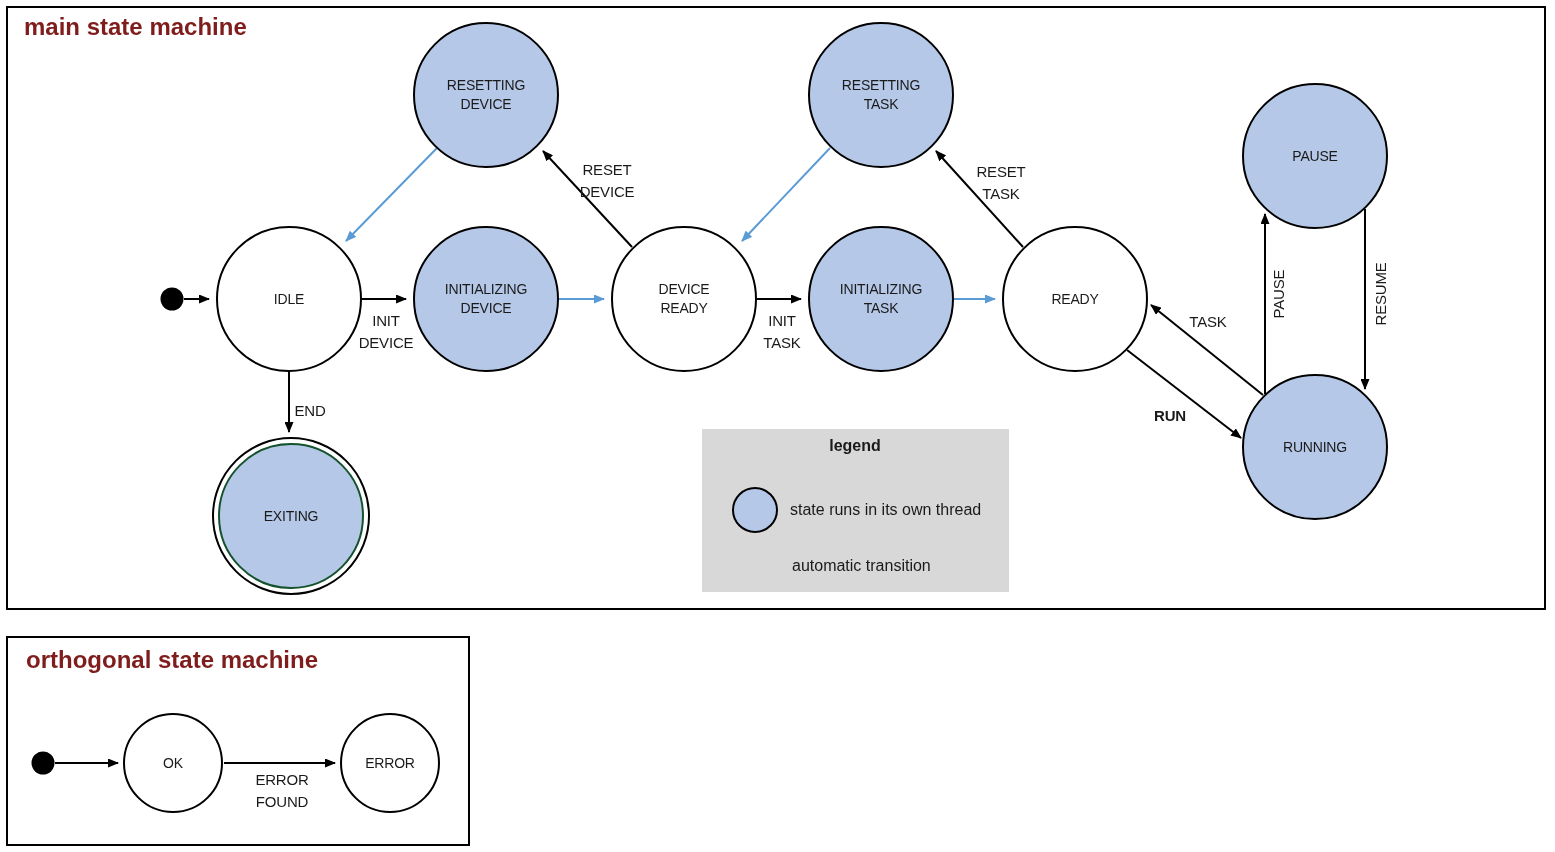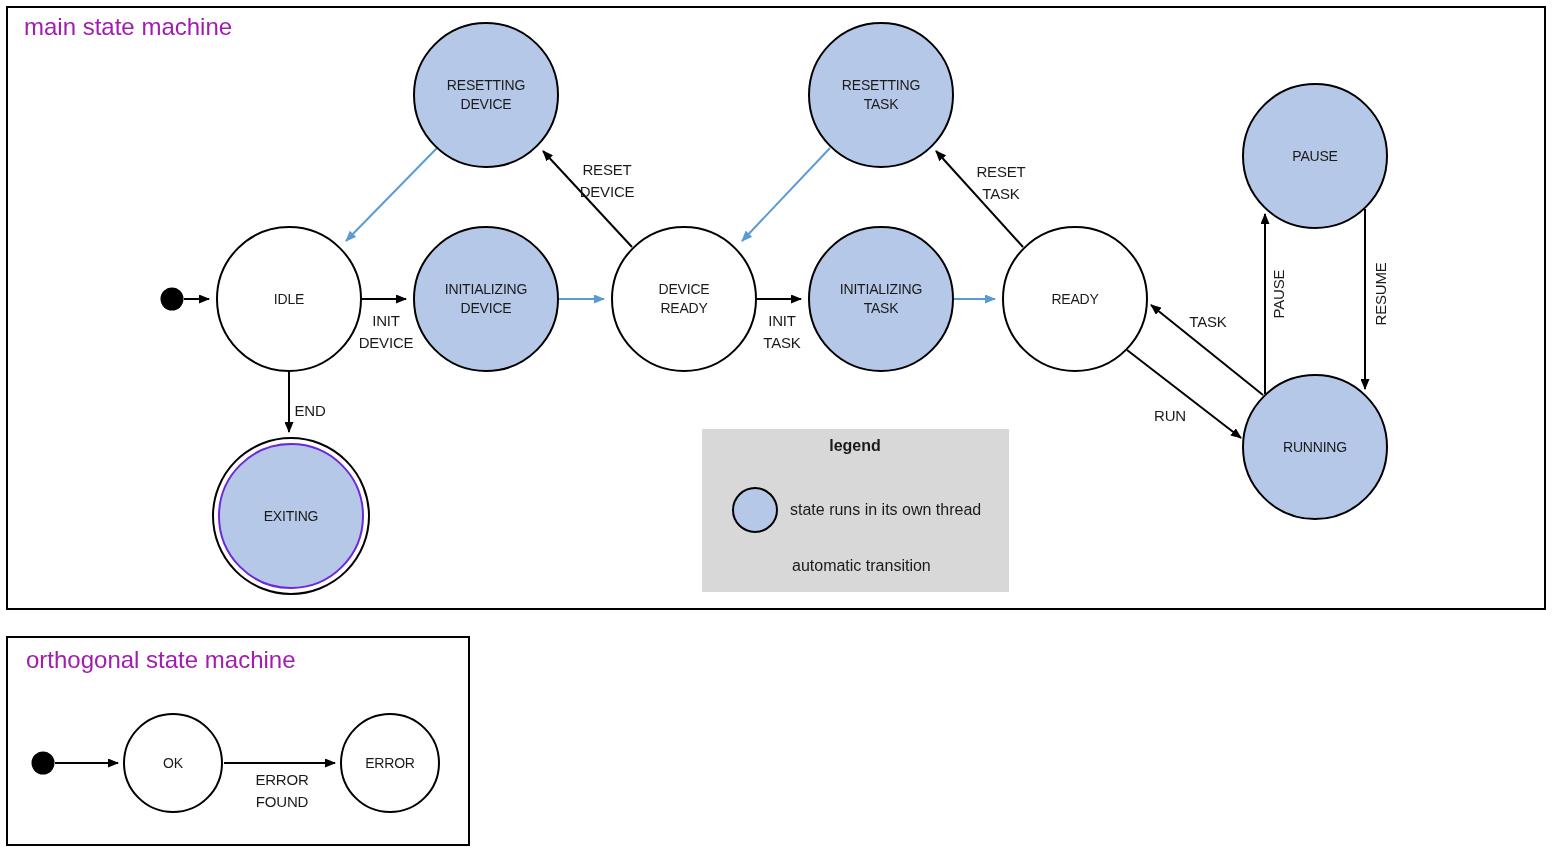--- a/index.html
+++ b/index.html
@@ -1,27 +1,27 @@
 <!DOCTYPE html>
 <html style="--thread-fill: #b6c8e8; --auto-arrow: #5b9bd5; --legend-bg: #d8d8d8; --line-color: #000000;"><head>
 <meta charset="utf-8">
 <style>
   html,body{margin:0;padding:0;background:#fff;}
   body{width:1555px;height:852px;position:relative;overflow:hidden;
        font-family:"Liberation Sans","DejaVu Sans",sans-serif;color:#1a1a1a;}
   .box{position:absolute;border:2px solid #000;background:#fff;box-sizing:border-box;}
-  .box-title{position:absolute;font-size:24px;font-weight:400;color:#a21caf;white-space:nowrap;}
+  .box-title{position:absolute;font-size:24px;font-weight:700;color:#7f1d1d;white-space:nowrap;}
   .state{position:absolute;border:2px solid #000;border-radius:50%;background:#fff;
          display:flex;align-items:center;justify-content:center;text-align:center;
          transform:translate(-50%,-50%);box-sizing:border-box;
          font-size:14px;font-weight:500;letter-spacing:-0.2px;line-height:1.35;
          white-space:pre-line;}
   .state.threaded{background:var(--thread-fill);}
   .state.final-ring{background:#fff;}
-  .state .inner{position:absolute;inset:4px;border:2px solid #6d28d9;border-radius:50%;
+  .state .inner{position:absolute;inset:4px;border:2px solid #14532d;border-radius:50%;
          background:var(--thread-fill);display:flex;align-items:center;justify-content:center;
          text-align:left;white-space:pre-line;}
   .start-dot{position:absolute;width:23px;height:23px;border-radius:50%;background:#000;
          transform:translate(-50%,-50%);}
   .tlabel{position:absolute;transform:translate(-50%,-50%);font-size:15px;font-weight:500;
          letter-spacing:-0.2px;text-align:center;line-height:1.45;white-space:pre-line;}
   .tlabel.rot{transform:translate(-50%,-50%) rotate(-90deg);}
   .legend-box{position:absolute;background:var(--legend-bg);}
   .legend-title{position:absolute;font-size:16px;font-weight:700;transform:translateX(-50%);white-space:nowrap;}
   .legend-circle{position:absolute;border:2px solid #000;border-radius:50%;
@@ -96,21 +96,21 @@
 
 <div class="tlabel" style="left:386px;top:332px;">INIT
 DEVICE</div>
 <div class="tlabel" style="left:782px;top:332px;">INIT
 TASK</div>
 <div class="tlabel" style="left:607px;top:181px;">RESET
 DEVICE</div>
 <div class="tlabel" style="left:1001px;top:183px;">RESET
 TASK</div>
 <div class="tlabel" style="left:1208px;top:322px;">TASK</div>
-<div class="tlabel" style="left:1170px;top:416px;">RUN</div>
+<div class="tlabel" style="left:1170px;top:416px;font-weight:bold;">RUN</div>
 <div class="tlabel rot" style="left:1279px;top:294px;">PAUSE</div>
 <div class="tlabel rot" style="left:1381px;top:294px;">RESUME</div>
 <div class="tlabel" style="left:310px;top:411px;">END</div>
 
 <div class="legend-box" style="left:702px;top:429px;width:307px;height:163px;"></div>
 <div class="legend-title" style="left:855px;top:437px;">legend</div>
 <div class="legend-circle" style="left:755px;top:510px;width:46px;height:46px;"></div>
 <div class="legend-text" style="left:790px;top:510px;">state runs in its own thread</div>
 <div class="legend-text" style="left:792px;top:566px;">automatic transition</div>
 

